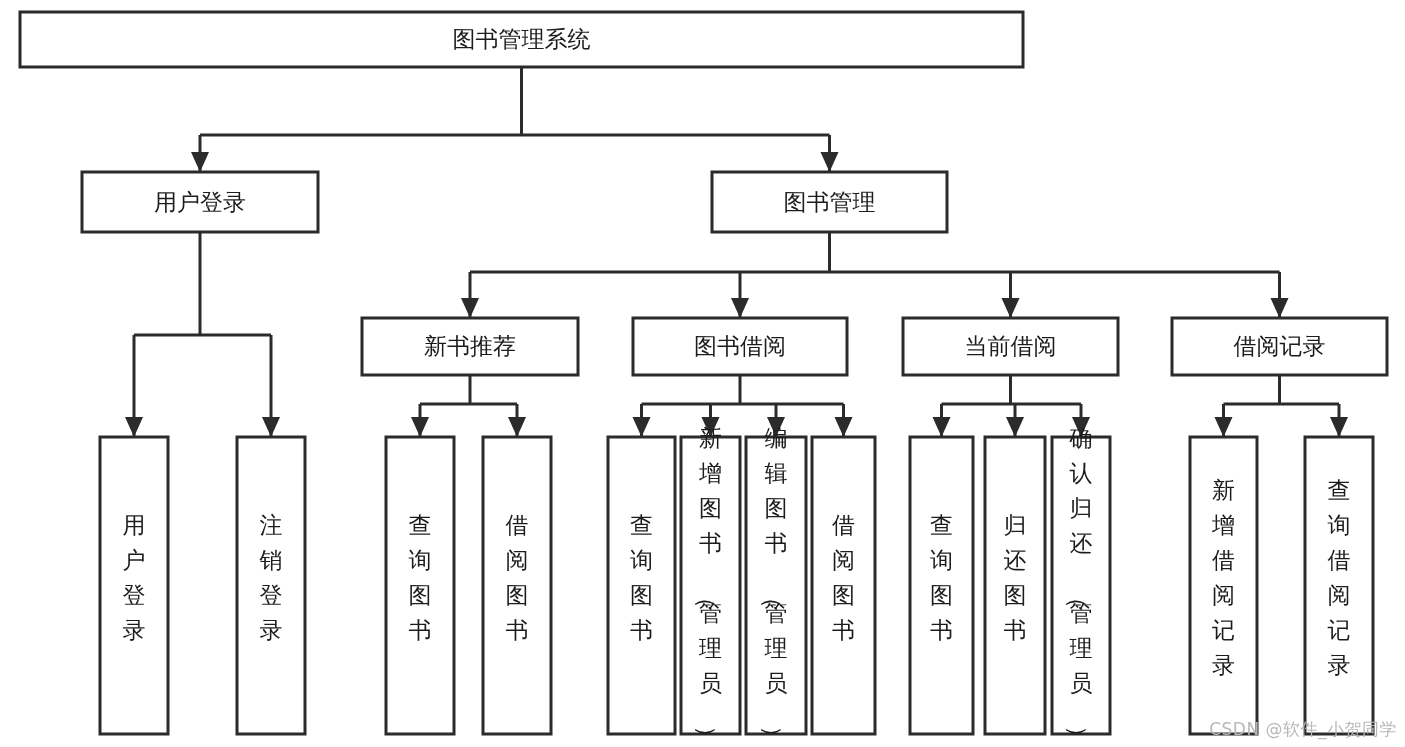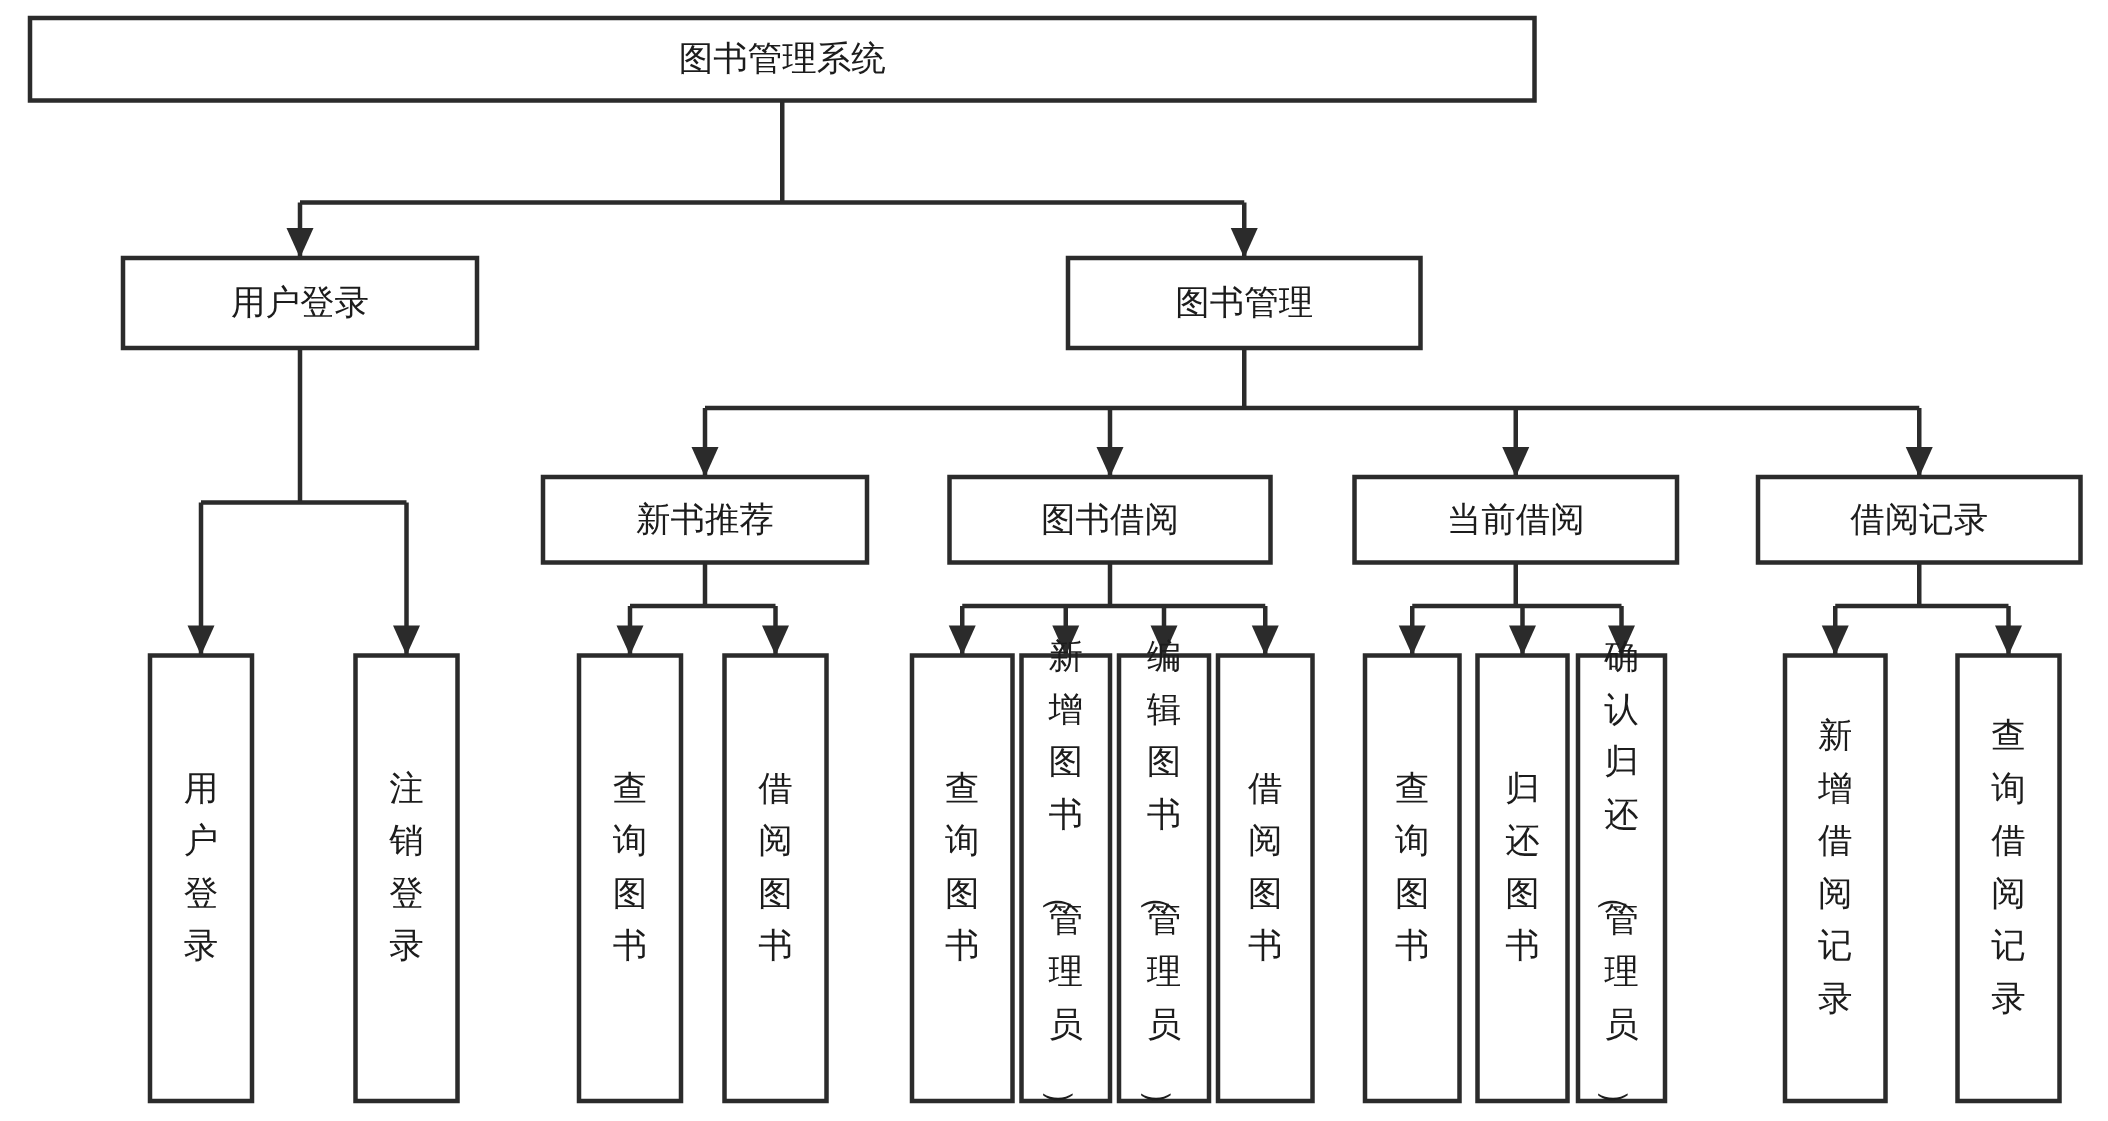--- a/index.html
+++ b/index.html
@@ -201,13 +201,14 @@
         <g>
           <rect x="1190" y="437" width="67" height="297" class="node-box"></rect>
           <text x="1223.5" y="498" class="vert-label"><tspan x="1223.5" dy="0">新</tspan><tspan x="1223.5" dy="35">增</tspan><tspan x="1223.5" dy="35">借</tspan><tspan x="1223.5" dy="35">阅</tspan><tspan x="1223.5" dy="35">记</tspan><tspan x="1223.5" dy="35">录</tspan></text>
         </g>
         <g>
           <rect x="1305" y="437" width="68" height="297" class="node-box"></rect>
           <text x="1339" y="498" class="vert-label"><tspan x="1339" dy="0">查</tspan><tspan x="1339" dy="35">询</tspan><tspan x="1339" dy="35">借</tspan><tspan x="1339" dy="35">阅</tspan><tspan x="1339" dy="35">记</tspan><tspan x="1339" dy="35">录</tspan></text>
         </g>
       </g>
   </svg>
+  <div class="watermark">CSDN @软件_小贺同学</div>
 </div>
 
 </body></html>

